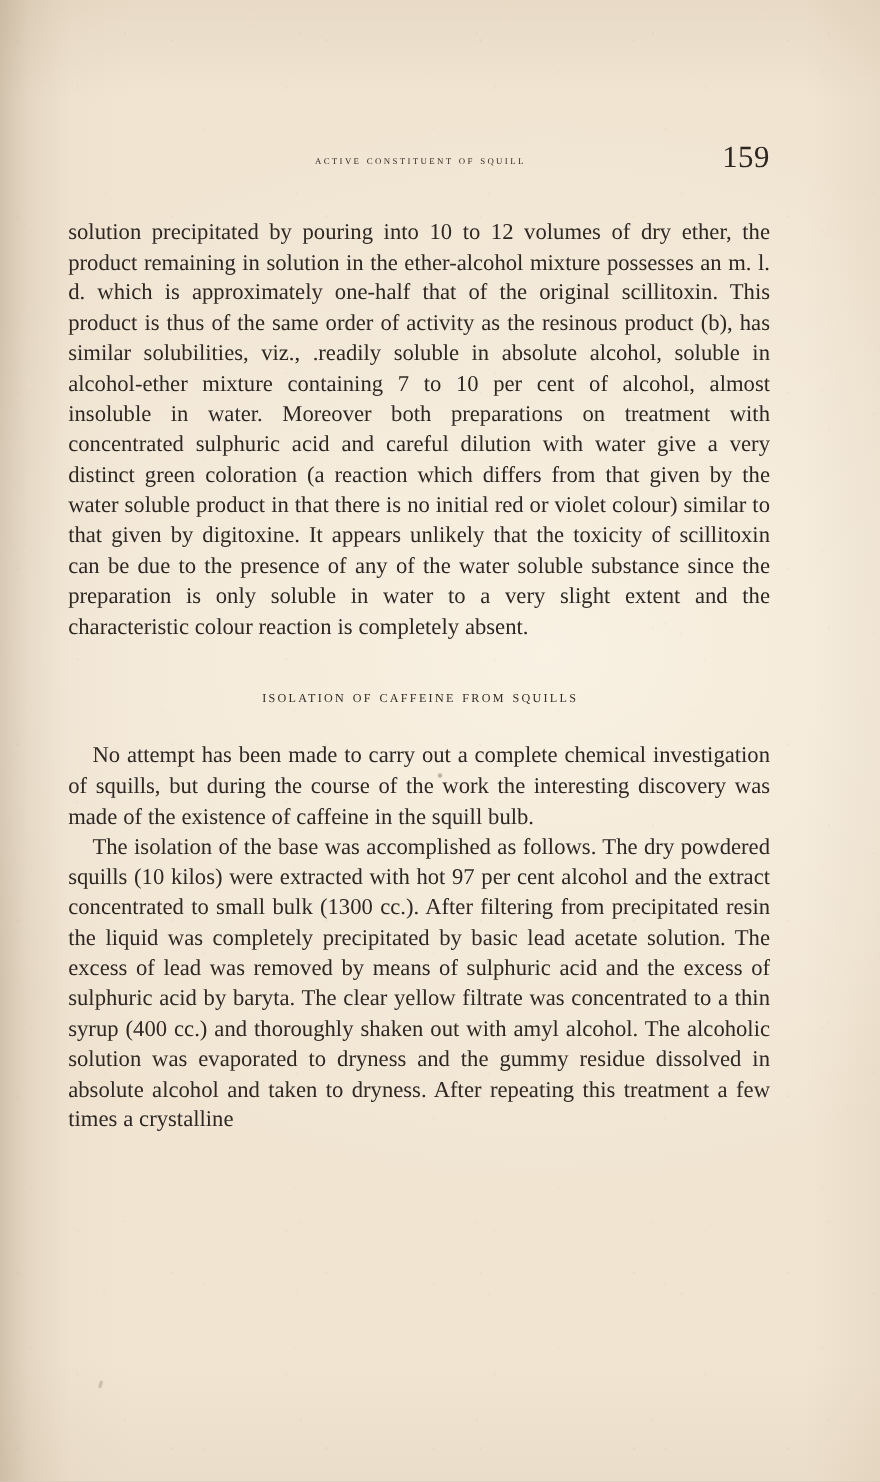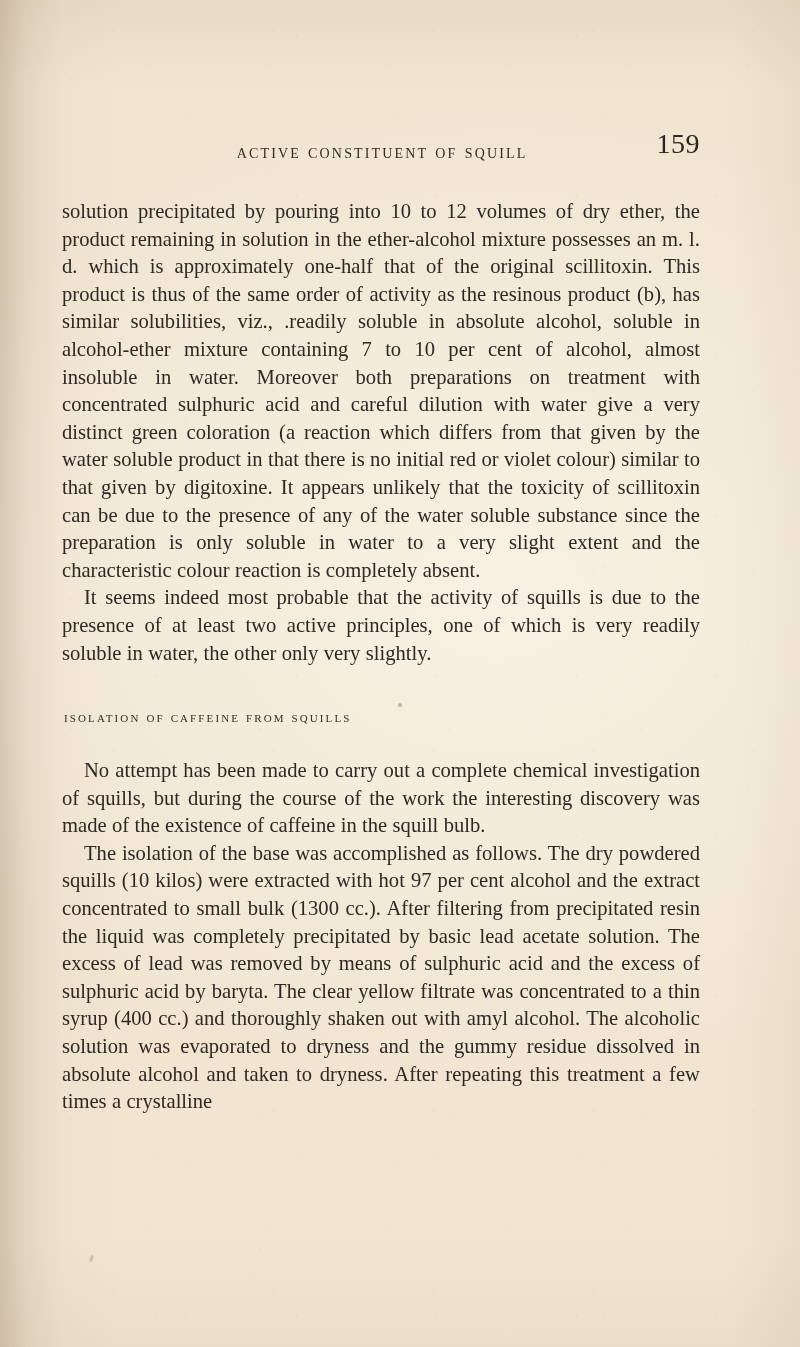--- a/index.html
+++ b/index.html
@@ -54,21 +54,21 @@
     position: relative;
     height: 34px;
     margin-top: 140px;
   }
   .running-head .rh-title {
     position: absolute;
     left: 0;
     right: 0;
     top: 0;
     text-align: center;
-    font-size: 20px;
+    font-size: 11px;
     letter-spacing: 2.15px;
     text-indent: 2.15px;
     font-variant: small-caps;
     text-transform: lowercase;
     color: #332c26;
     white-space: nowrap;
   }
   .running-head .rh-folio {
     position: absolute;
     right: 0;
@@ -93,21 +93,21 @@
     margin: 0;
     text-indent: 22px;
   }
   .body p.noindent {
     text-indent: 0;
   }
 
   
   .section-heading {
     margin: 41px 0 31px 0;
-    text-align: left;
+    text-align: center;
     font-size: 15.5px;
     letter-spacing: 2.1px;
     text-indent: 2.1px;
     font-variant: small-caps;
     text-transform: lowercase;
     color: #332c26;
     white-space: nowrap;
   }
 
   
@@ -140,21 +140,20 @@
 
   <div class="content">
 
     <div class="running-head">
       <div class="rh-title">ACTIVE CONSTITUENT OF SQUILL</div>
       <div class="rh-folio">159</div>
     </div>
 
     <div class="body">
       <p class="noindent">solution precipitated by pouring into 10 to 12 volumes of dry ether, the product remaining in solution in the ether-alcohol mixture possesses an m. l. d. which is approximately one-half that of the original scillitoxin. This product is thus of the same order of activity as the resinous product (b), has similar solubilities, viz., .readily soluble in absolute alcohol, soluble in alcohol-ether mixture containing 7 to 10 per cent of alcohol, almost insoluble in water. Moreover both preparations on treatment with concentrated sulphuric acid and careful dilution with water give a very distinct green coloration (a reaction which differs from that given by the water soluble product in that there is no initial red or violet colour) similar to that given by digitoxine. It appears unlikely that the toxicity of scillitoxin can be due to the presence of any of the water soluble substance since the preparation is only soluble in water to a very slight extent and the characteristic colour reaction is completely absent.</p>
-      <p>It seems indeed most probable that the activity of squills is due to the presence of at least two active principles, one of which is very readily soluble in water, the other only very slightly.</p>
     </div>
 
     <div class="section-heading">ISOLATION OF CAFFEINE FROM SQUILLS</div>
 
     <div class="body" style="margin-top:12px;">
       <p>No attempt has been made to carry out a complete chemical investigation of squills, but during the course of the work the interesting discovery was made of the existence of caffeine in the squill bulb.</p>
       <p>The isolation of the base was accomplished as follows. The dry powdered squills (10 kilos) were extracted with hot 97 per cent alcohol and the extract concentrated to small bulk (1300 cc.). After filtering from precipitated resin the liquid was completely precipitated by basic lead acetate solution. The excess of lead was removed by means of sulphuric acid and the excess of sulphuric acid by baryta. The clear yellow filtrate was concentrated to a thin syrup (400 cc.) and thoroughly shaken out with amyl alcohol. The alcoholic solution was evaporated to dryness and the gummy residue dissolved in absolute alcohol and taken to dryness. After repeating this treatment a few times a crystalline</p>
     </div>
 
   </div>

